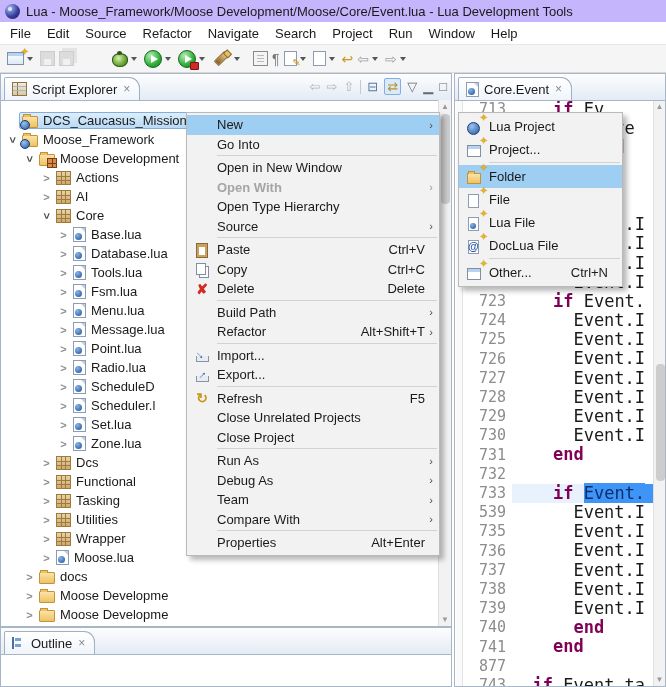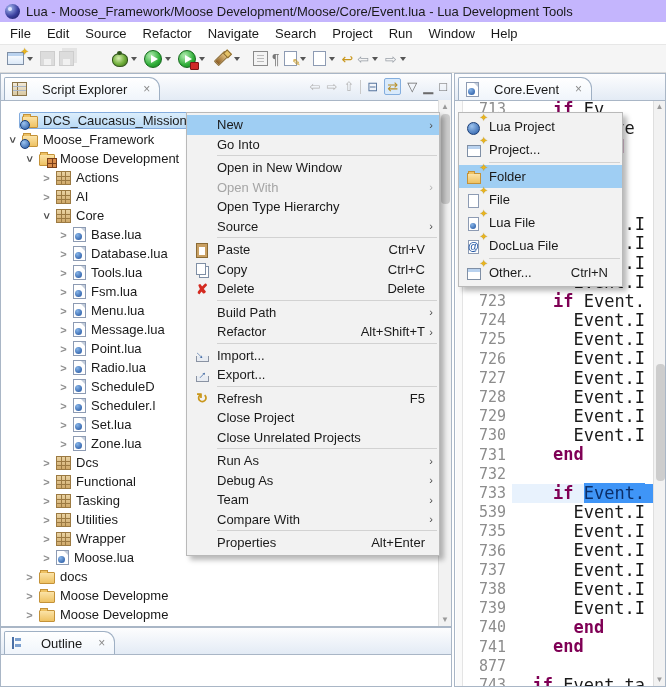--- a/index.html
+++ b/index.html
@@ -54,21 +54,21 @@
           linear-gradient(#bbb,#bbb) 3px 9px/7px 1px no-repeat,#f4f4f4;}
   .ic-page{width:11px;height:13px;background:#fff;border:1px solid #8d9bb3;}
   .ic-pencil{position:absolute;right:-5px;bottom:-3px;font-size:10px;color:#c9971c;line-height:1;}
   
   .panel{position:absolute;background:#fff;border:1px solid #a9b6c6;box-sizing:border-box;}
   #explorer{left:0;top:73px;width:452px;height:554px;}
   #outline{left:0;top:627px;width:452px;height:60px;}
   #editor{left:454px;top:73px;width:212px;height:614px;}
   .phead{position:relative;height:26px;background:linear-gradient(#fdfdfe,#e3ebf5);
          border-bottom:1px solid #a9b6c6;white-space:nowrap;}
-  .tab{position:relative;top:3px;left:3px;height:22px;display:inline-flex;align-items:center;gap:15px;
+  .tab{position:relative;top:3px;left:3px;height:22px;display:inline-flex;align-items:center;gap:5px;
        padding:0 9px 0 7px;background:linear-gradient(#ffffff,#f0f5fb);
        border:1px solid #9fb0c4;border-bottom:none;border-radius:2px 11px 0 0;z-index:1;}
   .tabx{color:#8a8a8a;font-size:12px;margin-left:1px;}
   .ptools{position:absolute;right:4px;top:4px;display:flex;align-items:center;gap:6px;}
   .ptool{font-size:13px;line-height:1;color:#6a6a6a;}
   .ptool.dim{color:#b4b4b4;}
   .ptool.blue{color:#5a78a0;}
   .ptool.pressed{color:#b8912b;background:#d9eafb;border:1px solid #84aede;border-radius:2px;
                  padding:1px 2px;}
   .psep{width:1px;height:14px;background:#c9c9c9;}
@@ -124,21 +124,21 @@
   #editor .vscroll{top:26px;width:12px;}
   
   .menu{position:absolute;background:#f2f2f2;border:1px solid #b9b9b9;padding:2px 0;
         box-shadow:4px 4px 5px rgba(0,0,0,.28);z-index:10;}
   #context-menu{left:186px;top:112px;width:252px;}
   #new-submenu{left:458px;top:112px;width:163px;z-index:11;}
   .mi{position:relative;display:flex;align-items:center;padding-left:30px;padding-right:4px;}
   #context-menu .mi{height:19.5px;}
   #new-submenu .mi{height:23px;}
   .mi.hl{background:#9fcef3;}
-  .mi.dis{color:#a5a5a5;}
+  .mi.dis{color:#a5a5a5;font-weight:bold;}
   .milabel{flex:none;}
   .mishort{margin-left:auto;padding-right:10px;}
   .miarrow{position:absolute;right:6px;color:#4a4a4a;font-size:11px;}
   .mi.dis .miarrow{color:#b0b0b0;}
   .msep{border-top:1px solid #d2d2d2;margin:1px 2px 2px 30px;}
   .mico{position:absolute;left:7px;top:50%;transform:translateY(-50%);width:16px;height:16px;}
   
   .mi-copy{position:absolute;left:2px;top:2px;width:8px;height:10px;background:#fff;border:1px solid #7f8fa5;
            box-shadow:3px 3px 0 -1px #fff,3px 3px 0 0 #7f8fa5;}
   .mi-paste{position:absolute;left:2px;top:1px;width:10px;height:13px;background:#c9a063;border:1px solid #8a6a34;}
@@ -601,24 +601,24 @@
       </div>
       <div class="msep"></div>
       <div class="mi">
         <span class="mico">
           <span class="mi-refresh">↻</span>
         </span>
         <span class="milabel">Refresh</span>
         <span class="mishort">F5</span>
       </div>
       <div class="mi">
+        <span class="milabel">Close Unrelated Projects</span>
+      </div>
+      <div class="mi">
         <span class="milabel">Close Project</span>
-      </div>
-      <div class="mi">
-        <span class="milabel">Close Unrelated Projects</span>
       </div>
       <div class="msep"></div>
       <div class="mi">
         <span class="milabel">Run As</span>
         <span class="miarrow">›</span>
       </div>
       <div class="mi">
         <span class="milabel">Debug As</span>
         <span class="miarrow">›</span>
       </div>

